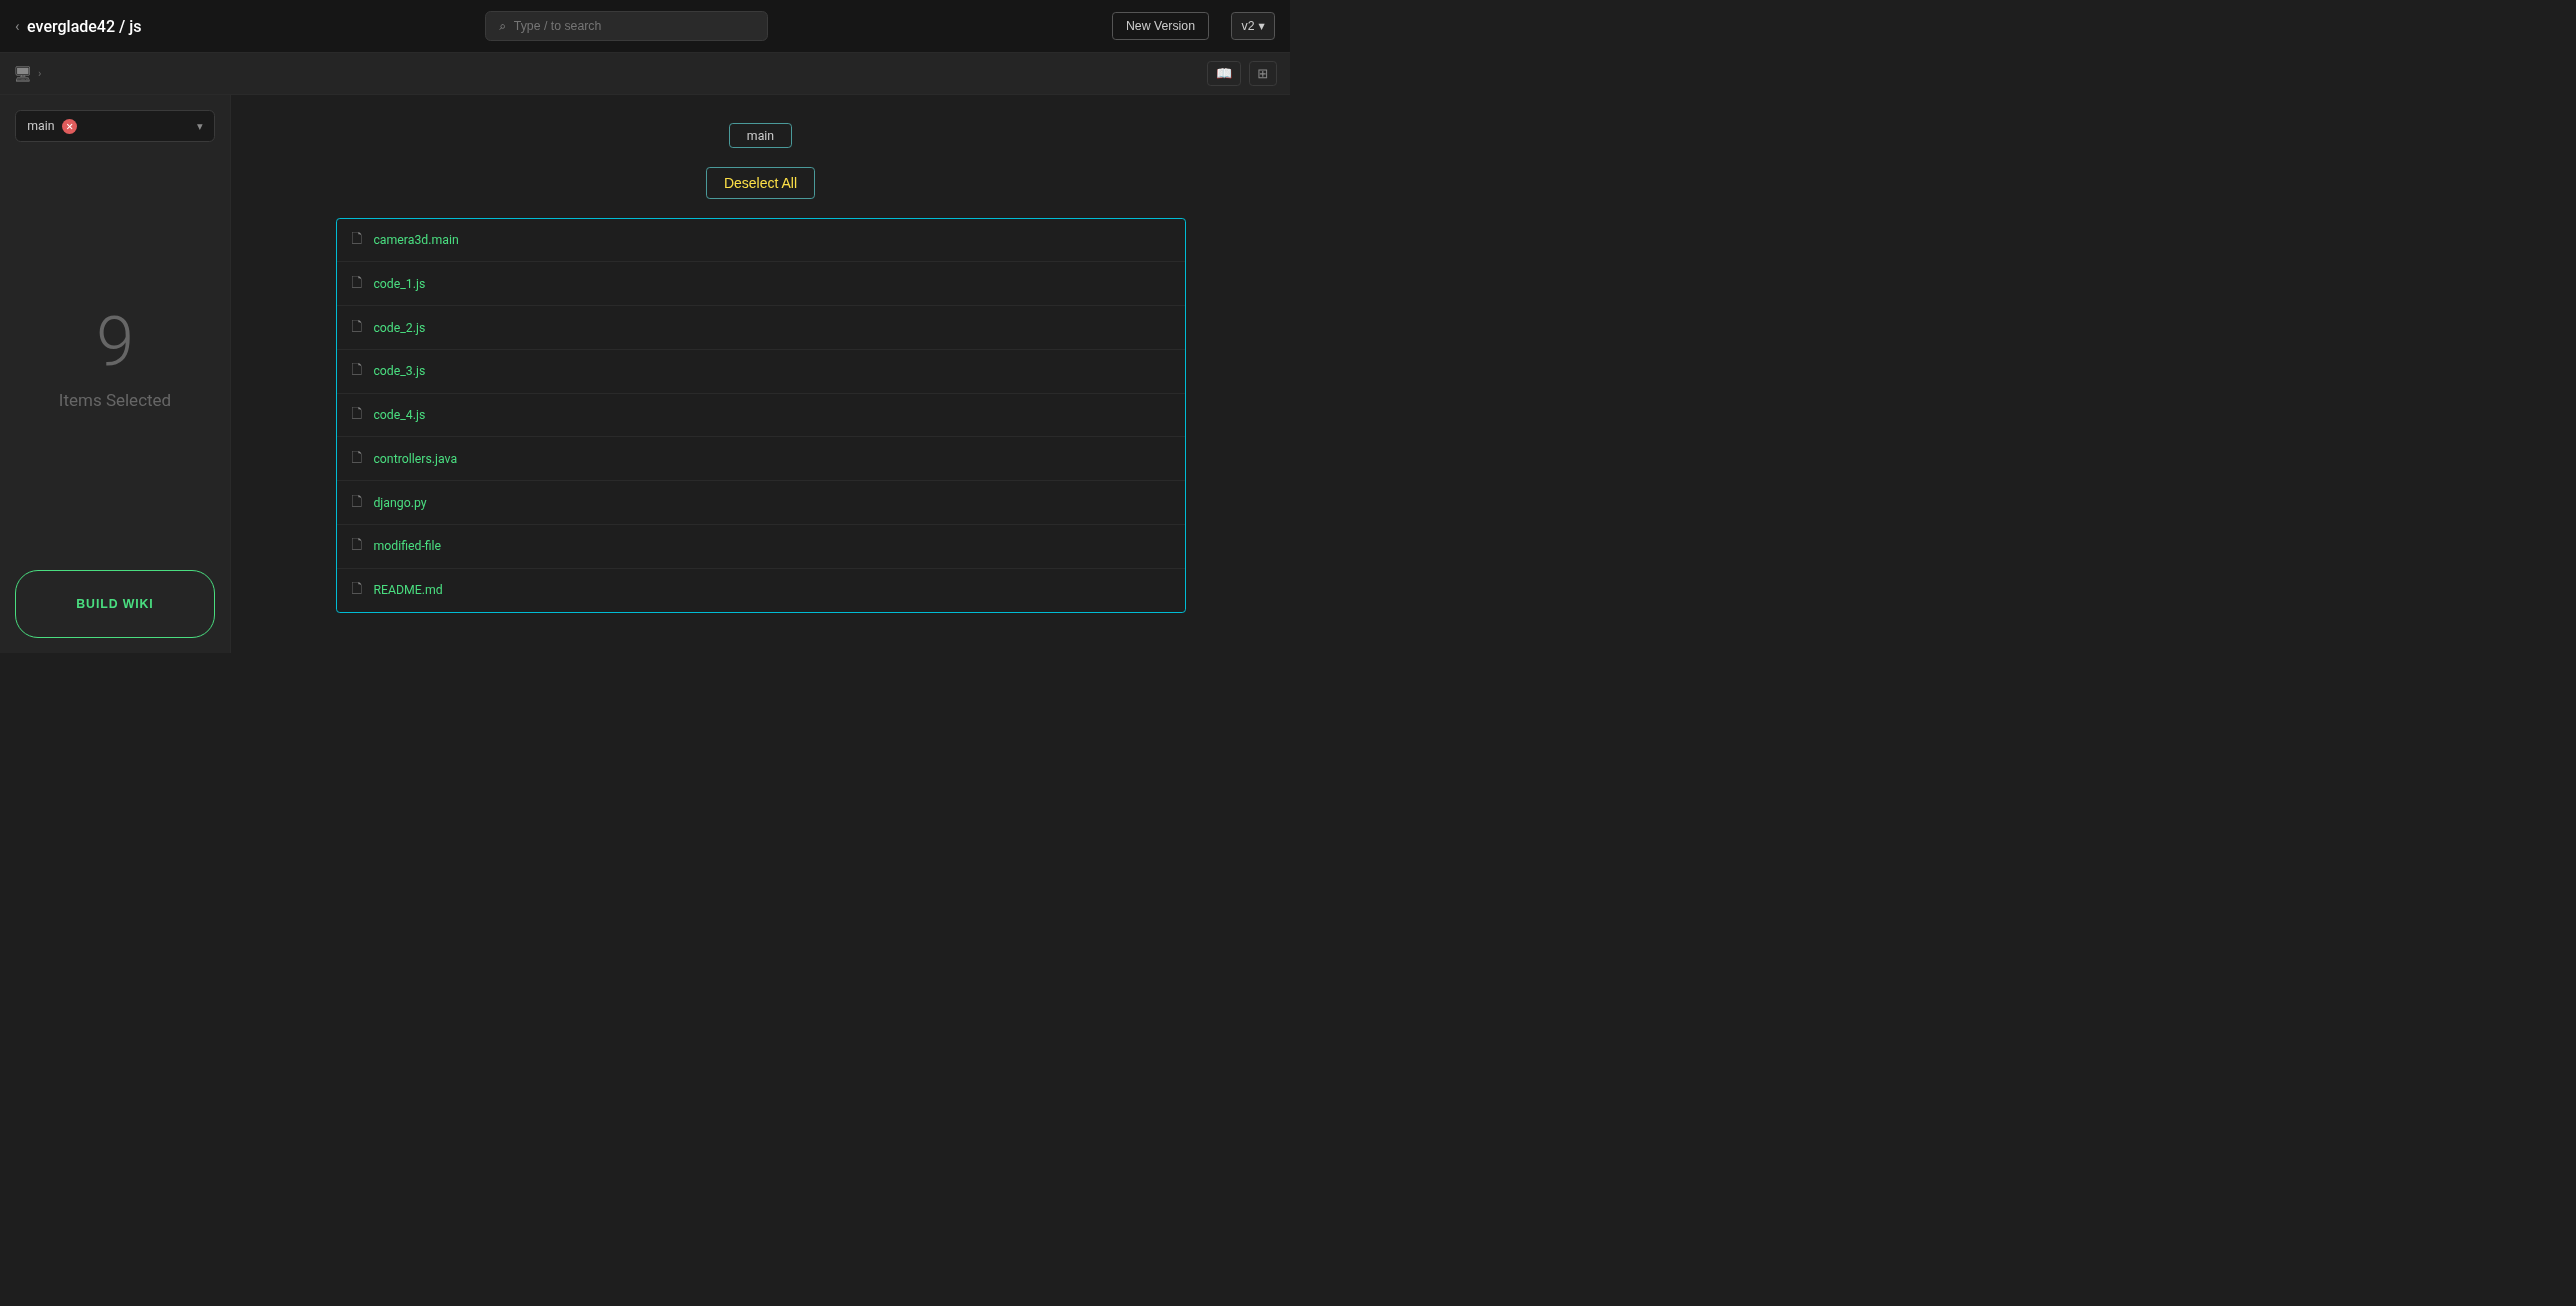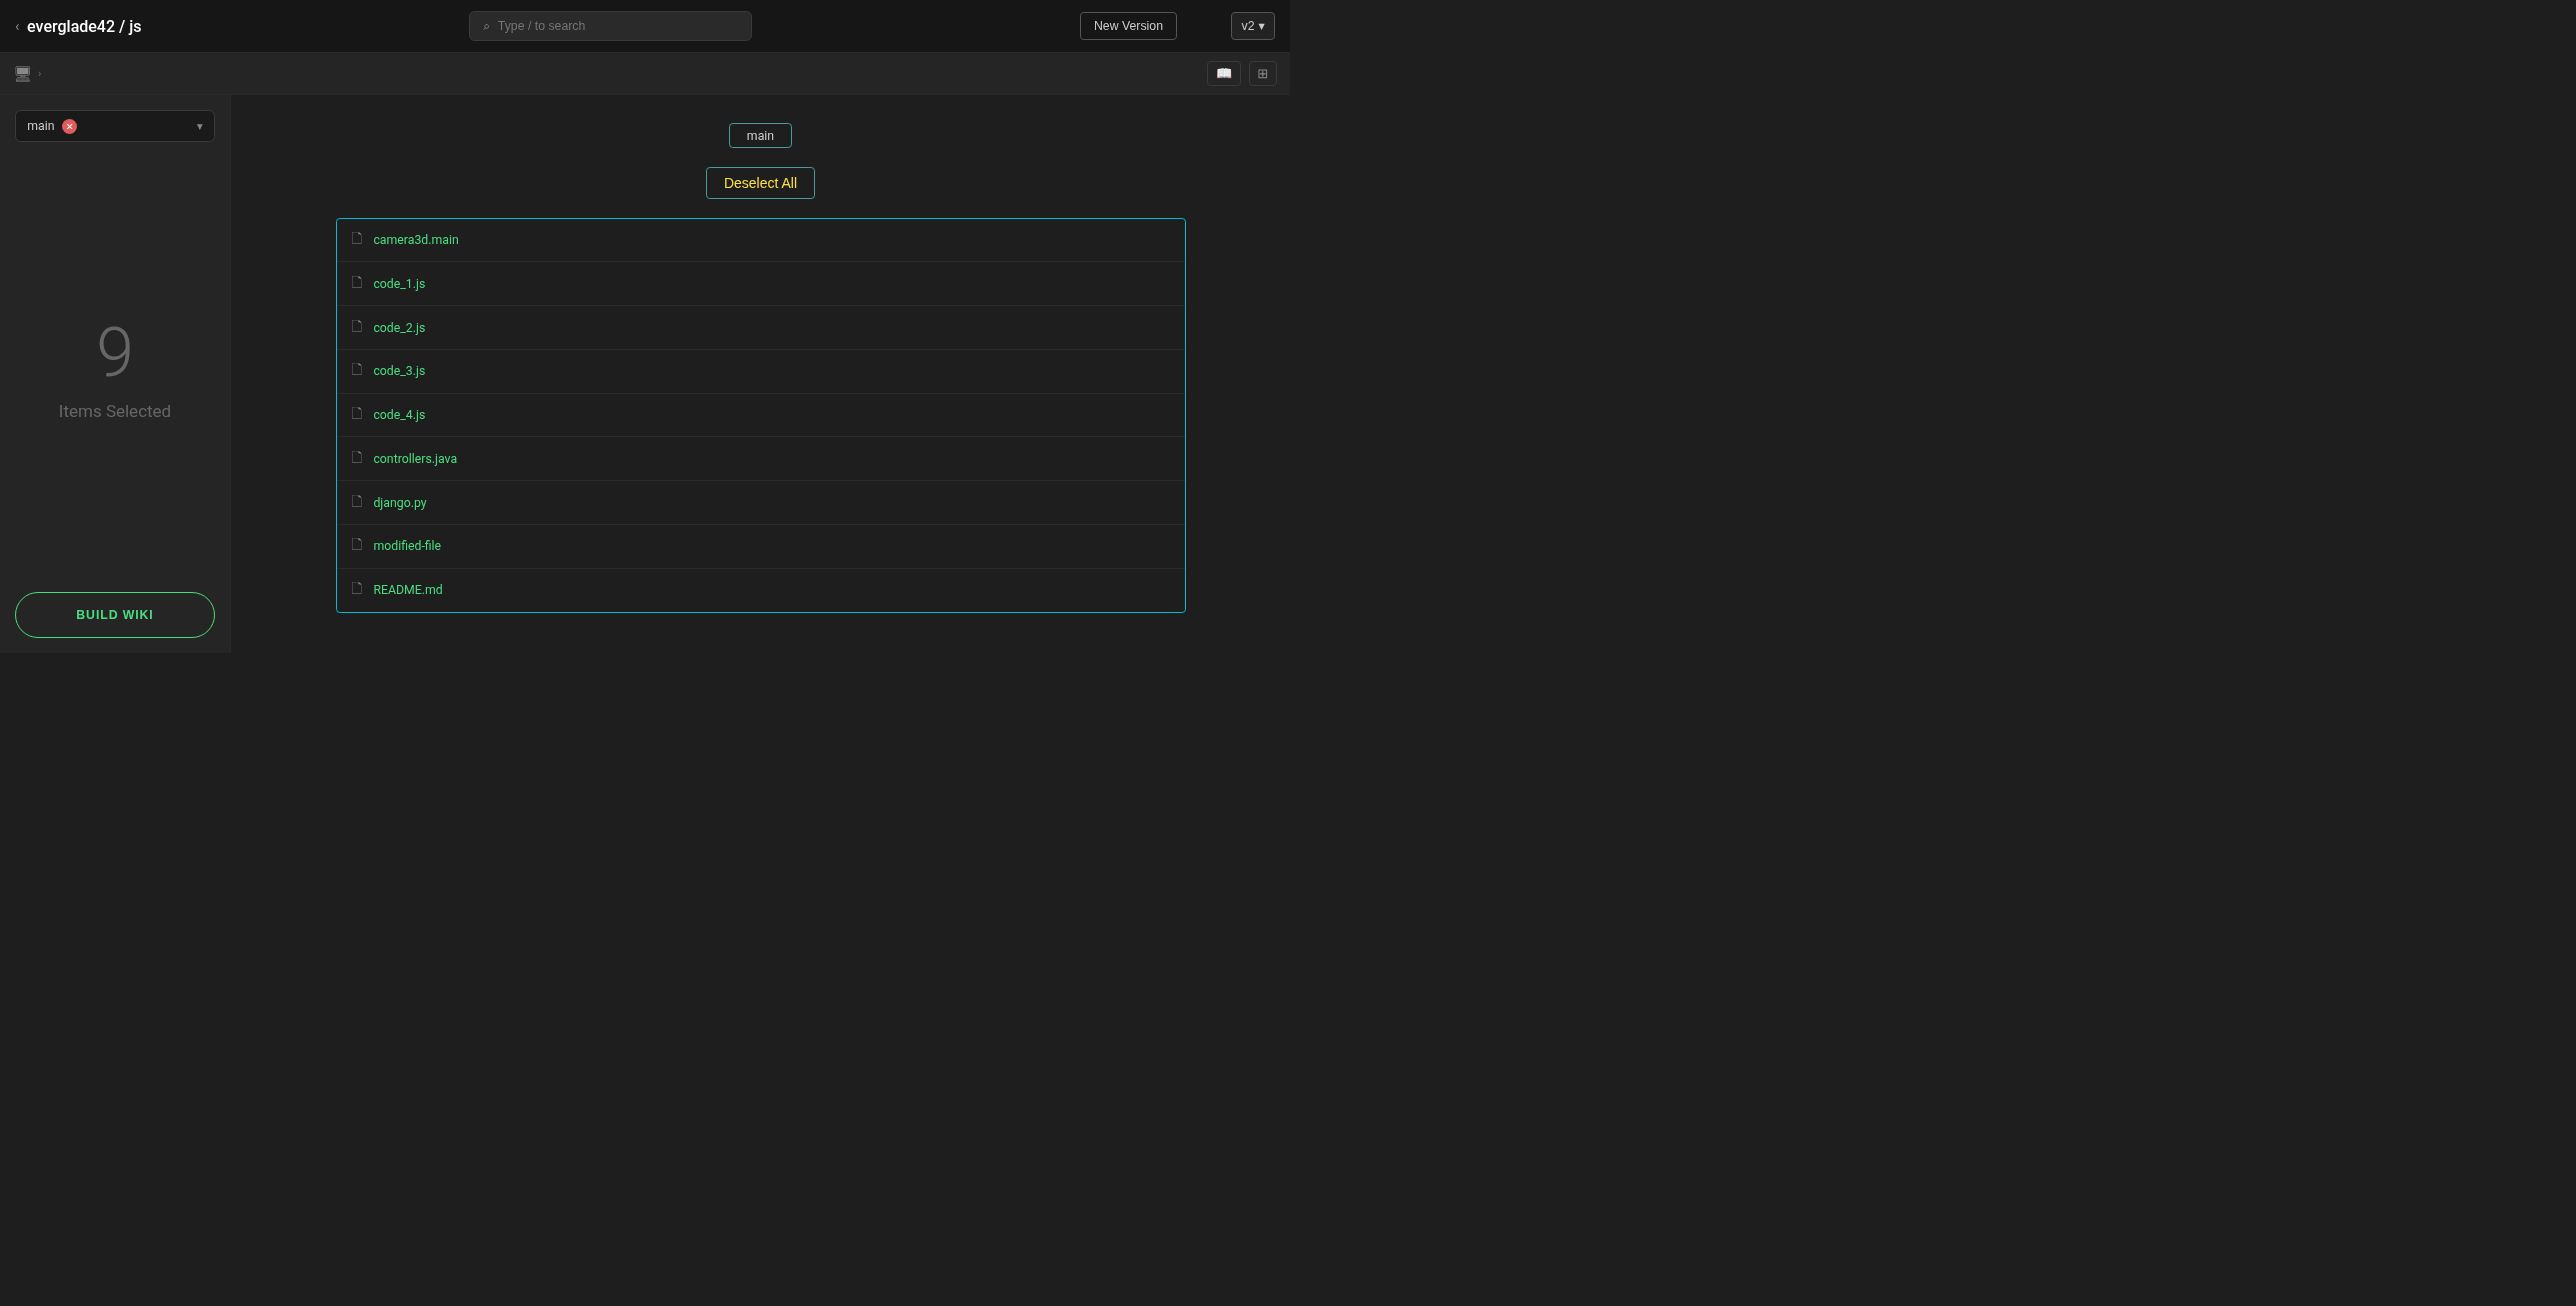--- a/index.html
+++ b/index.html
@@ -92,21 +92,20 @@
       background-color: #222;
       border: 0.9px solid #555;
       border-radius: 3.8px;
       color: #ccc;
       padding: 5.7px 9.4px;
       font-size: 12.3px;
       cursor: pointer;
       display: flex;
       align-items: center;
       gap: 3.8px;
-      margin-left: 32px;
     }
 
     
     .second-toolbar {
       background-color: #252525;
       height: 42px;
       display: flex;
       align-items: center;
       justify-content: space-between;
       padding: 0 13.2px;
@@ -222,21 +221,21 @@
     }
 
     .build-wiki-btn {
       background-color: transparent;
       border: 1.9px solid #4ade80;
       border-radius: 23px;
       color: #4ade80;
       font-size: 12.3px;
       font-weight: 700;
       letter-spacing: 0.9px;
-      padding: 15px 0;
+      padding: 26px 0;
       width: 100%;
       cursor: pointer;
       text-align: center;
     }
 
     
     .file-area {
       flex: 1;
       padding: 28px 38px;
       display: flex;

